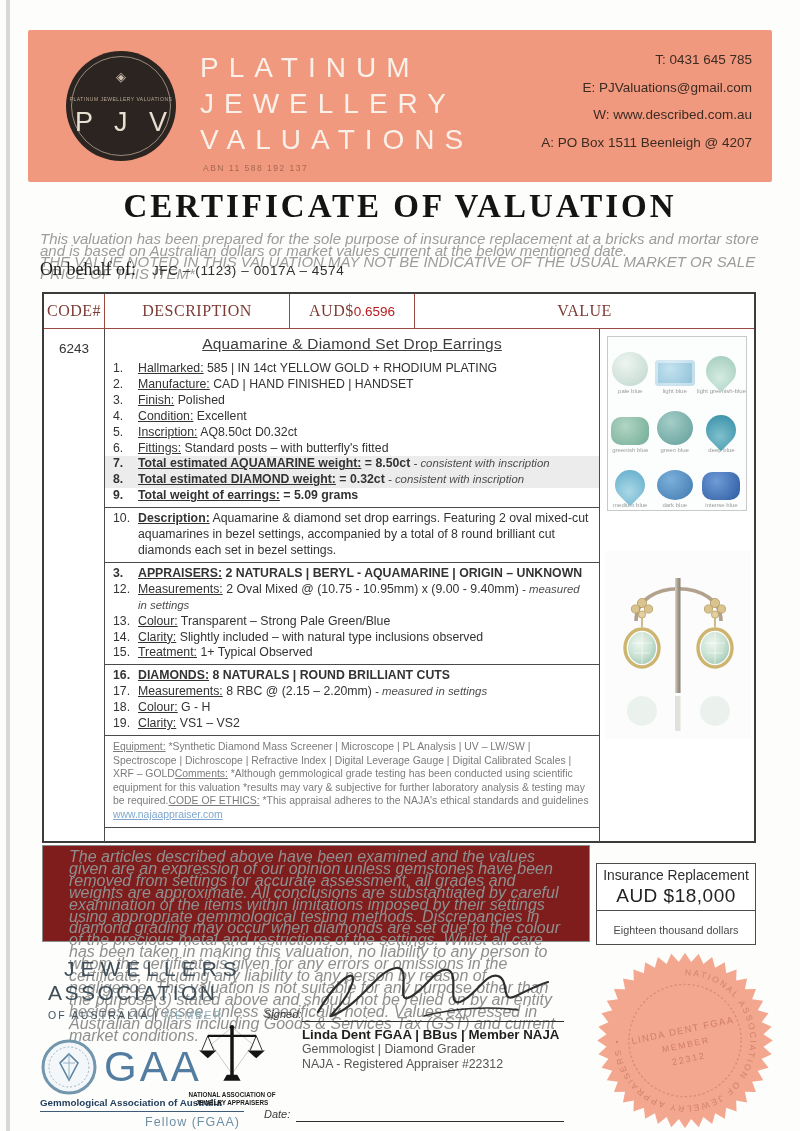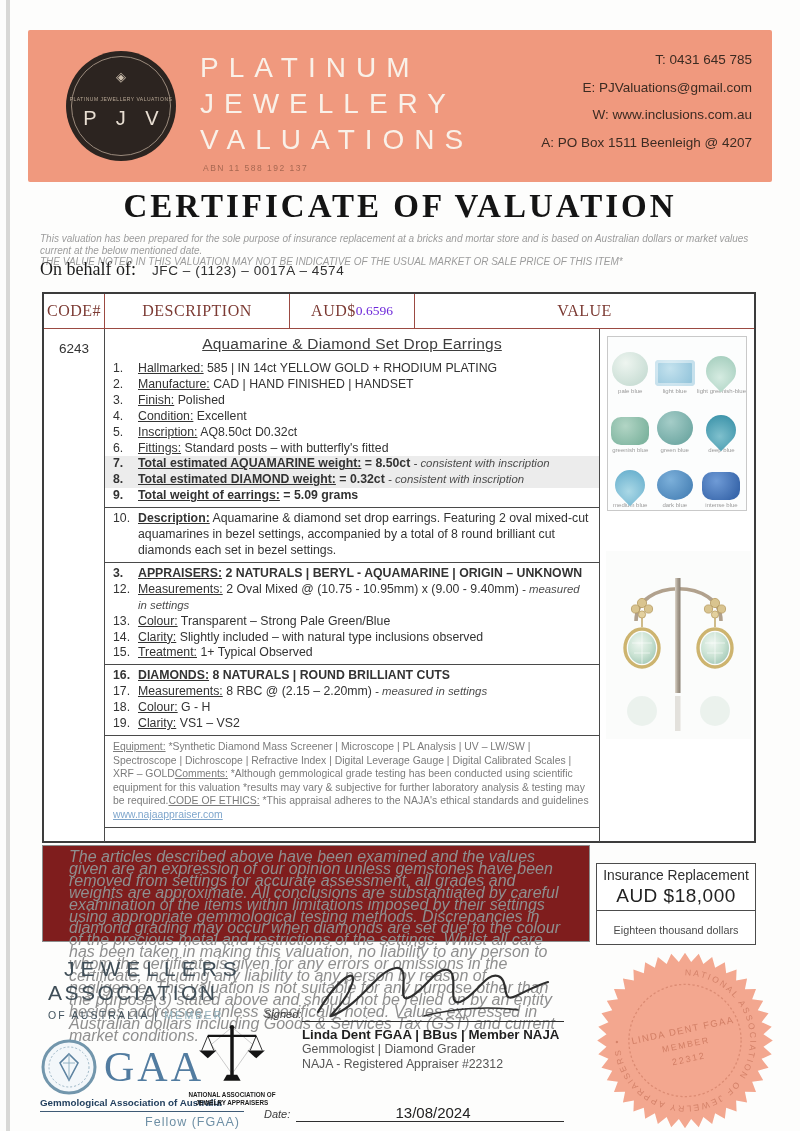--- a/index.html
+++ b/index.html
@@ -7,40 +7,40 @@
         font-family:"Liberation Sans",sans-serif;color:#2b2b2b;}
   .abs{position:absolute;}
   
   #banner{left:28px;top:30px;width:744px;height:152px;background:#f0997e;border-radius:2px;}
   #logo{left:38px;top:21px;width:110px;height:110px;border-radius:50%;background:#2c2420;}
   #logo .ring{position:absolute;left:5px;top:5px;right:5px;bottom:5px;border:1px solid #9a8a7c;border-radius:50%;}
   #logo .dia{position:absolute;left:0;right:0;top:18px;text-align:center;color:#cdbfae;font-size:13px;}
   #logo .ringtext{position:absolute;left:0;right:0;top:45px;text-align:center;color:#b8a895;
         font-size:5px;letter-spacing:.5px;white-space:nowrap;}
   #logo .pjv{position:absolute;left:0;right:0;top:56px;text-align:center;color:#e8ded2;
-        font-size:20px;letter-spacing:7px;font-weight:300;text-indent:7px;}
+        font-size:27px;letter-spacing:7px;font-weight:300;text-indent:7px;}
   #brand{left:172px;top:20px;line-height:36px;font-size:28px;letter-spacing:10px;font-weight:300;
         color:#f9f1e9;}
   #abn{left:175px;top:133px;font-size:8.5px;letter-spacing:1.5px;color:rgba(104,62,44,.55);}
   #contacts{right:20px;top:22px;text-align:right;font-size:13.5px;color:#3c2b22;font-weight:500;}
   #contacts .cline{margin-bottom:12.5px;}
   
   #cert-title{left:0;top:188px;width:800px;text-align:center;
         font-family:"Liberation Serif",serif;font-size:33px;font-weight:600;letter-spacing:3px;color:#141414;}
-  #pre-disc{left:40px;top:233px;width:722px;font-size:10px;font-style:italic;color:#9c9c9c;line-height:11.5px;}
+  #pre-disc{left:40px;top:233px;width:722px;font-size:15px;font-style:italic;color:#9c9c9c;line-height:11.5px;}
   #behalf{left:40px;top:259px;font-family:"Liberation Serif",serif;font-size:18px;color:#1c1c1c;}
   #behalf .val{font-family:"Liberation Sans",sans-serif;font-size:13.5px;color:#2e2e2e;
         letter-spacing:.6px;margin-left:16px;font-weight:500;}
   
   #vtable{left:42px;top:292px;width:714px;height:551px;border:2px solid #3c3c3c;box-sizing:border-box;background:#fff;}
   #thead{display:flex;height:34px;border-bottom:1.5px solid #9b4a42;}
   .th{box-sizing:border-box;display:flex;align-items:center;justify-content:center;
       font-family:"Liberation Serif",serif;font-size:16px;color:#7c3a33;letter-spacing:.5px;border-right:1.5px solid #9b4a42;}
   .th:last-child{border-right:none;}
-  .th .num{font-family:Liberation Serif, serif;color:#6d28d9;font-size:13.5px;letter-spacing:0;}
+  .th .num{font-family:Liberation Sans, sans-serif;color:#b91c1c;font-size:13.5px;letter-spacing:0;}
   #th-code{width:61px;} #th-desc{width:185px;} #th-aud{width:125px;} #th-gold{width:185px;} #th-value{flex:1;}
   #tbody{display:flex;height:513px;}
   #col-code{width:61px;border-right:1.5px solid #4a4a4a;box-sizing:border-box;text-align:center;
       padding-top:12px;font-size:13.5px;color:#333;}
   #col-main{width:495px;border-right:1.5px solid #4a4a4a;box-sizing:border-box;position:relative;}
   #col-value{flex:1;position:relative;}
   #item-title{height:29px;line-height:30px;text-align:center;font-size:15.5px;color:#3d3d3d;
       text-decoration:underline;letter-spacing:.2px;}
   .item-group{border-top:1.5px solid #4a4a4a;padding:3px 0 3px 0;}
   .item-group:first-of-type{border-top:none;}
@@ -74,21 +74,21 @@
   #ins-amount{font-size:19px;color:#222;letter-spacing:.5px;padding:2px 0 3px 0;}
   #ins-words{border-top:1.2px solid #4c4c4c;font-size:10.8px;color:#4a4a4a;padding-top:13px;}
   
   #jaa{left:48px;top:957px;color:#3e4d57;}
   #jaa .l1{font-size:21px;letter-spacing:6px;margin-left:16px;}
   #jaa .l2{font-size:21px;letter-spacing:2.5px;}
   #jaa .l3{font-size:10.5px;letter-spacing:2.2px;margin-top:4px;color:#43545f;}
   #jaa .mem{color:#8fb0bd;}
   #gaa{left:40px;top:1038px;width:210px;}
   #gaa-row{display:flex;align-items:center;}
-  #gaa-acronym{font-family:Liberation Serif, serif;font-size:42px;color:#527ca0;letter-spacing:3px;margin-left:6px;}
+  #gaa-acronym{font-family:Liberation Sans, sans-serif;font-size:42px;color:#527ca0;letter-spacing:3px;margin-left:6px;}
   #gaa-name{font-size:9.8px;font-weight:bold;color:#24415f;margin-top:1px;}
   #gaa-line{border-top:1.5px solid #3e5a75;margin-top:3px;width:204px;}
   #gaa-fellow{font-size:12.5px;color:#6e8fa5;letter-spacing:1px;text-align:right;margin-top:3px;width:200px;}
   #naja{left:182px;top:1022px;width:100px;text-align:center;}
   #naja-caption{font-size:6.3px;font-weight:bold;color:#1c1c1c;line-height:7.5px;margin-top:1px;}
   #sig-area{left:264px;top:958px;width:300px;}
   #signed-row{position:relative;height:64px;}
   #signed-label{position:absolute;left:0;bottom:2px;font-size:11px;font-style:italic;color:#3a3a3a;}
   #sig-svg{position:absolute;left:40px;bottom:-2px;}
   #sig-line{position:absolute;left:38px;right:0;bottom:0;border-bottom:1.5px solid #2f2f2f;}
@@ -117,21 +117,21 @@
     </div>
     <div class="abs" id="brand">
       <div>PLATINUM</div>
       <div>JEWELLERY</div>
       <div>VALUATIONS</div>
     </div>
     <div class="abs" id="abn">ABN 11 588 192 137</div>
     <div class="abs" id="contacts">
         <div class="cline">T: 0431 645 785</div>
         <div class="cline">E: PJValuations@gmail.com</div>
-        <div class="cline">W: www.inclusions.com.au</div>
+        <div class="cline">W: www.described.com.au</div>
         <div class="cline">A: PO Box 1511 Beenleigh @ 4207</div>
       </div>
   </div>
 
   <div class="abs" id="cert-title">CERTIFICATE OF VALUATION</div>
   <div class="abs" id="pre-disc">
     <div>This valuation has been prepared for the sole purpose of insurance replacement at a bricks and mortar store and is based on Australian dollars or market values current at the below mentioned date.</div>
     <div>THE VALUE NOTED IN THIS VALUATION MAY NOT BE INDICATIVE OF THE USUAL MARKET OR SALE PRICE OF THIS ITEM*</div>
   </div>
   <div class="abs" id="behalf">
@@ -322,21 +322,20 @@
         <path d="M120,58 C150,50 185,48 214,52" fill="none" stroke="#2e2e2e" stroke-width="1.6" stroke-linecap="round"></path>
       </svg>
     </div>
     <div id="signer">
       <div id="signer-name">Linda Dent  FGAA | BBus | Member NAJA</div>
       <div id="signer-role">Gemmologist | Diamond Grader</div>
       <div id="signer-reg">NAJA - Registered Appraiser #22312</div>
     </div>
     <div id="date-row">
       <span id="date-label">Date:</span>
-      <span id="date-value">13/08/2024</span>
       <div id="date-line"></div>
     </div>
   </div>
 
   <svg class="abs" id="seal" width="200" height="181" viewBox="0 0 200 200">
     <defs>
       <path id="sealRing" d="M100,28 a72,72 0 1,1 -0.1,0"></path>
     </defs>
     <polygon id="seal-star" fill="#f3a78f" points="100.0,3.0 106.8,13.3 115.2,4.2 120.3,15.4 130.0,7.7 133.3,19.6 144.0,13.6 145.5,25.8 157.0,21.5 156.5,33.8 168.6,31.4 166.2,43.5 178.5,43.0 174.2,54.5 186.4,56.0 180.4,66.7 192.3,70.0 184.6,79.7 195.8,84.8 186.7,93.2 197.0,100.0 186.7,106.8 195.8,115.2 184.6,120.3 192.3,130.0 180.4,133.3 186.4,144.0 174.2,145.5 178.5,157.0 166.2,156.5 168.6,168.6 156.5,166.2 157.0,178.5 145.5,174.2 144.0,186.4 133.3,180.4 130.0,192.3 120.3,184.6 115.2,195.8 106.8,186.7 100.0,197.0 93.2,186.7 84.8,195.8 79.7,184.6 70.0,192.3 66.7,180.4 56.0,186.4 54.5,174.2 43.0,178.5 43.5,166.2 31.4,168.6 33.8,156.5 21.5,157.0 25.8,145.5 13.6,144.0 19.6,133.3 7.7,130.0 15.4,120.3 4.2,115.2 13.3,106.8 3.0,100.0 13.3,93.2 4.2,84.8 15.4,79.7 7.7,70.0 19.6,66.7 13.6,56.0 25.8,54.5 21.5,43.0 33.8,43.5 31.4,31.4 43.5,33.8 43.0,21.5 54.5,25.8 56.0,13.6 66.7,19.6 70.0,7.7 79.7,15.4 84.8,4.2 93.2,13.3"></polygon>
     <circle cx="100" cy="100" r="62" fill="none" stroke="rgba(186,98,72,0.4)" stroke-width="1.4" stroke-dasharray="2.5,2.5"></circle>

